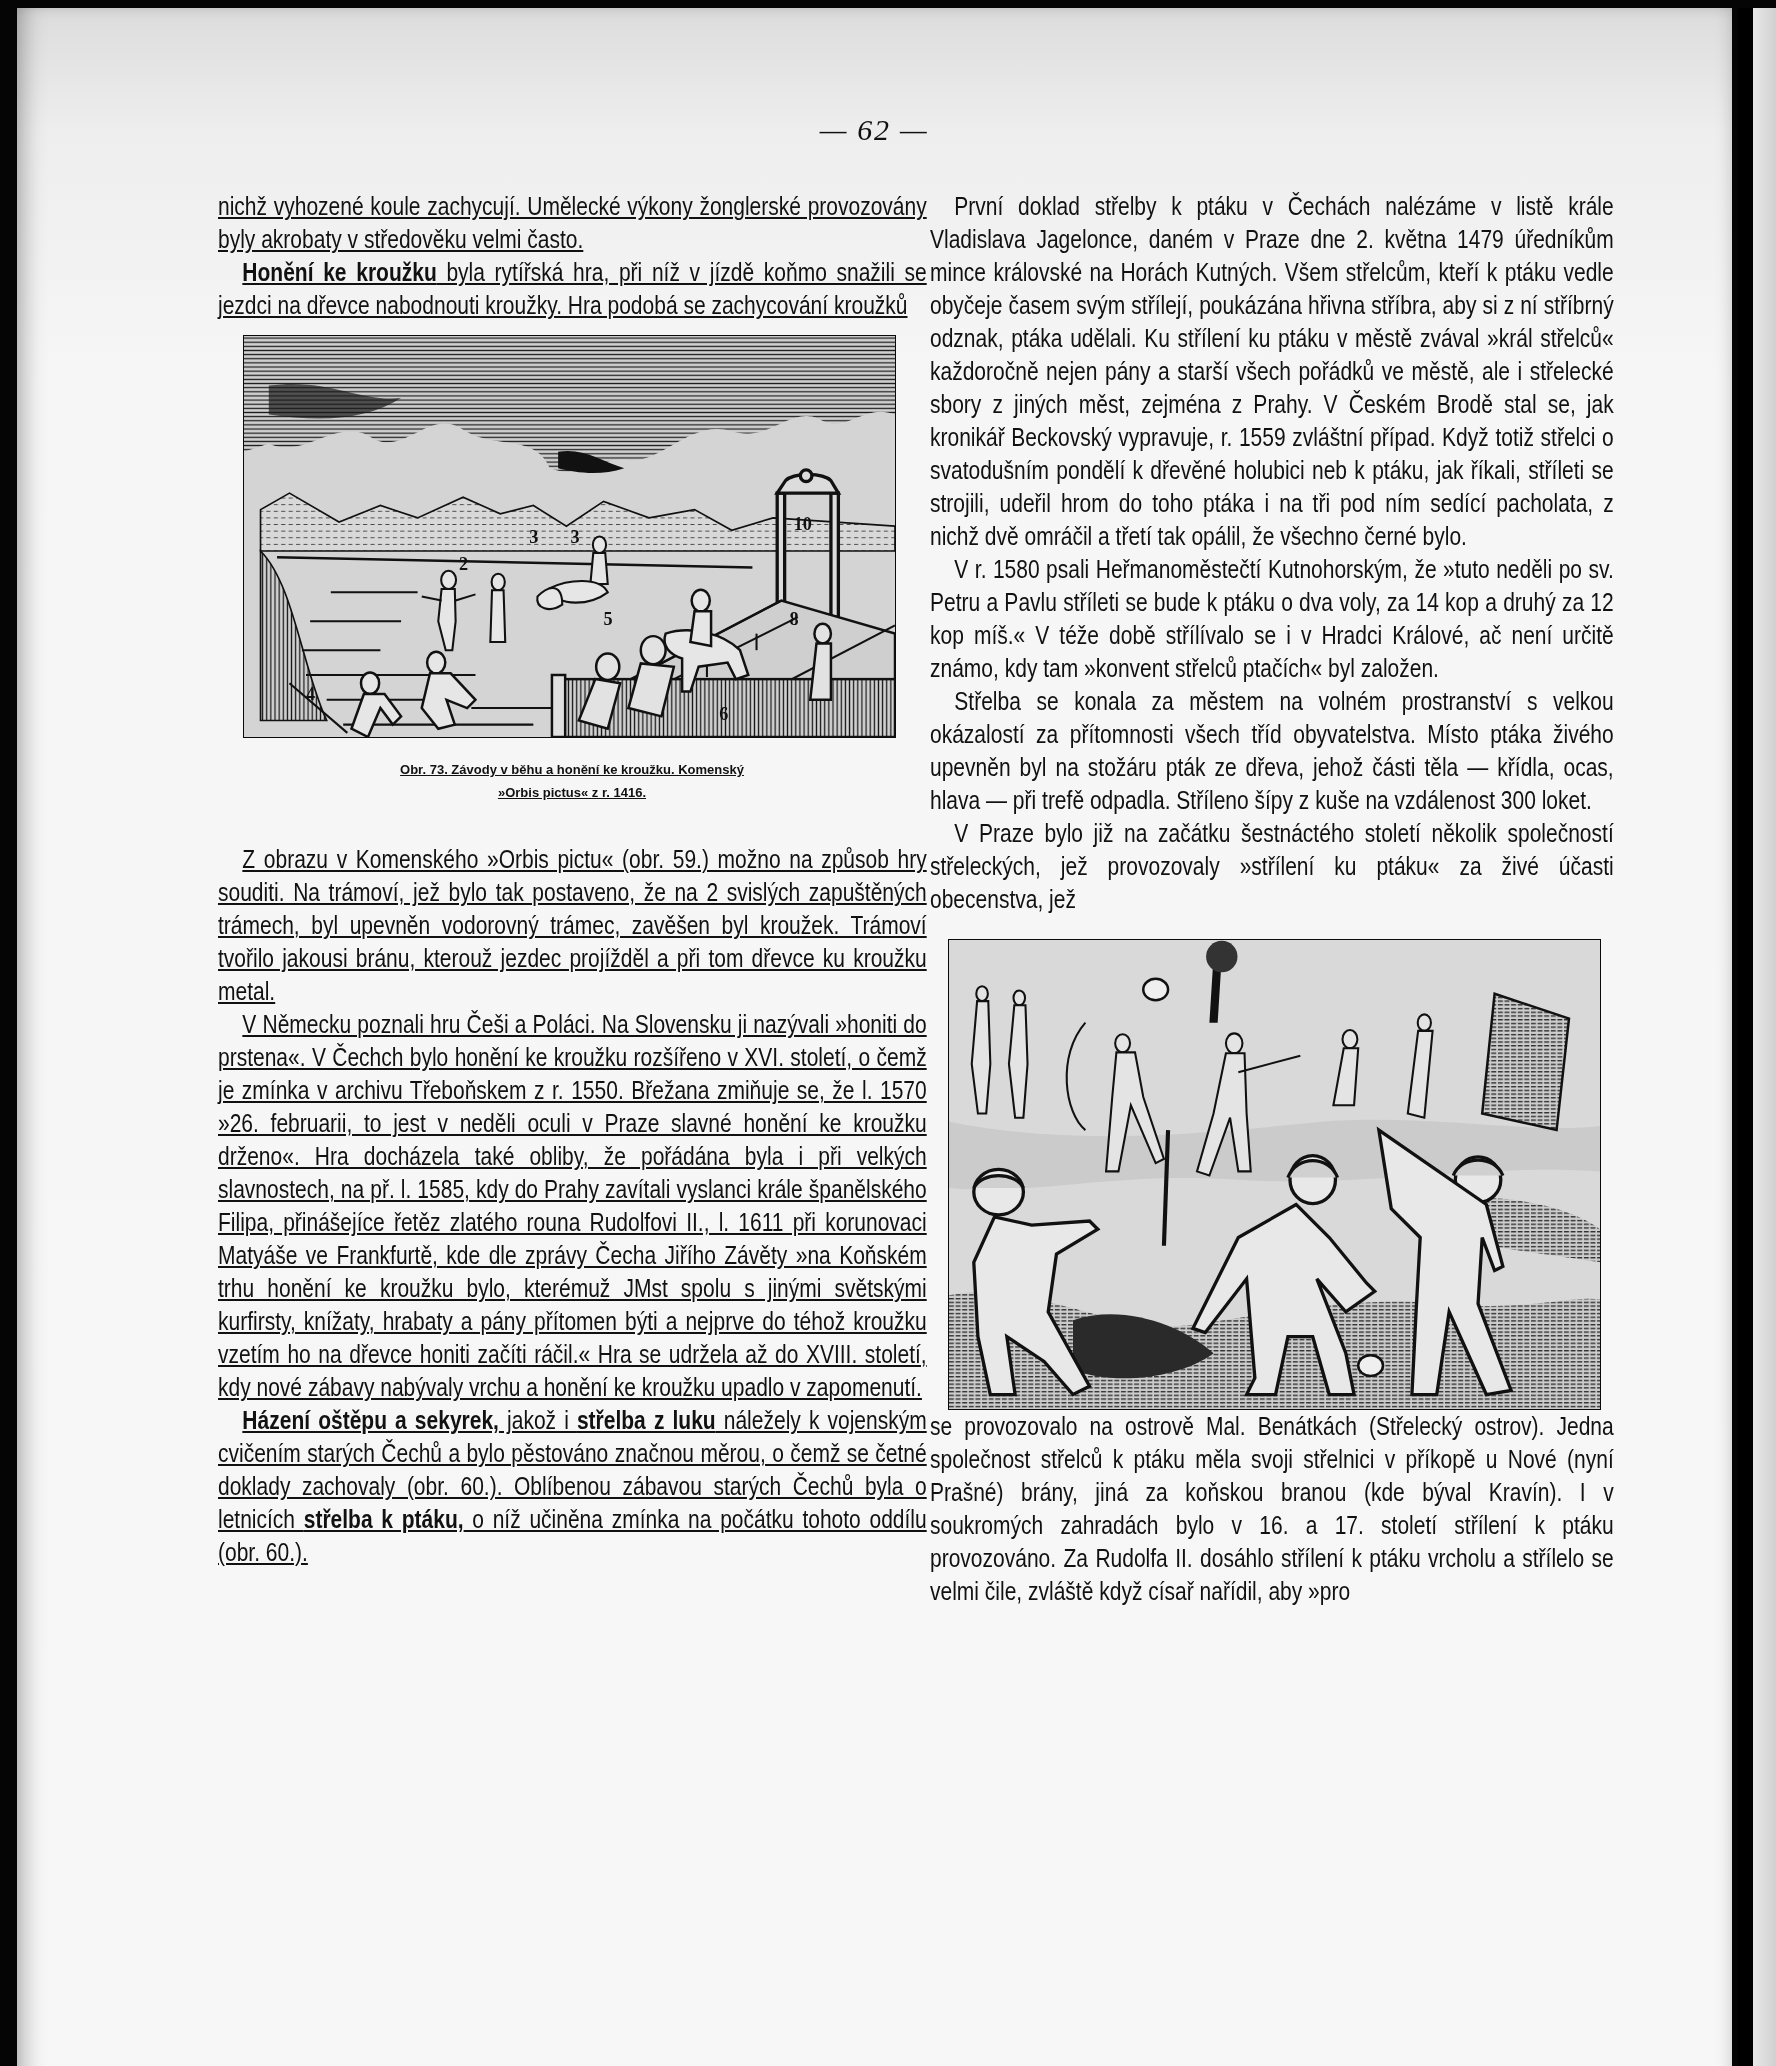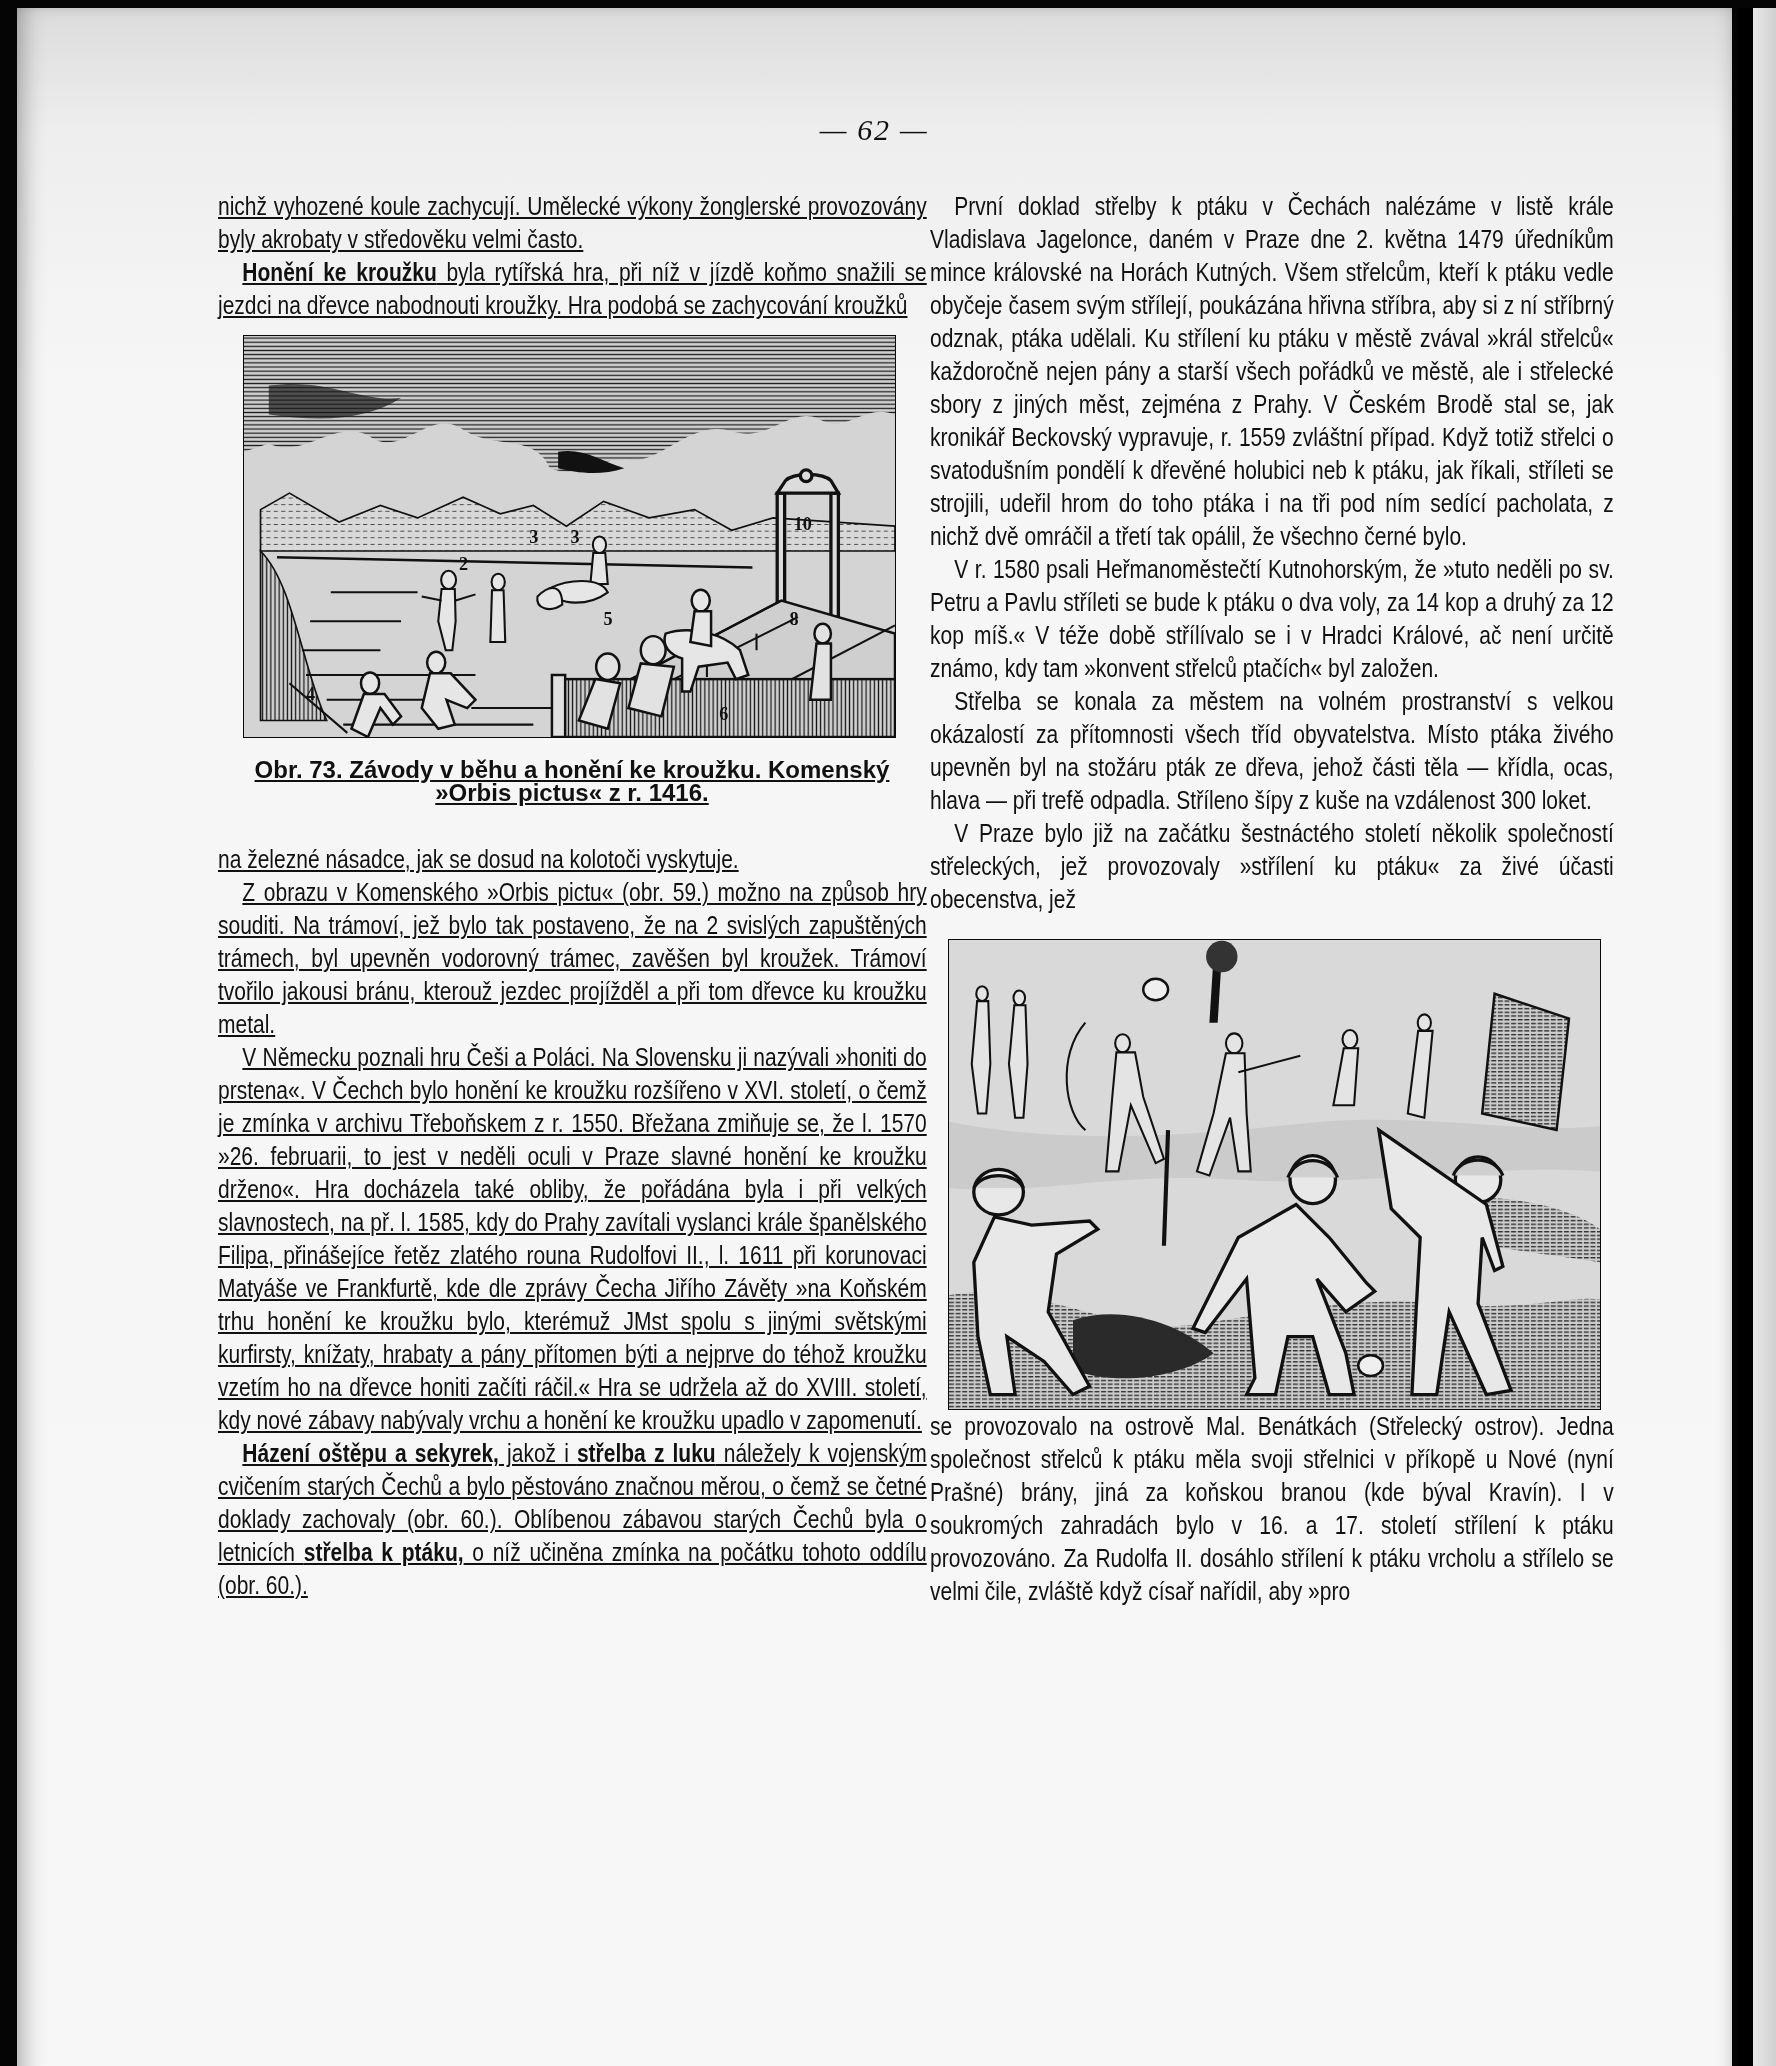--- a/index.html
+++ b/index.html
@@ -75,21 +75,21 @@
     background: #d6d6d6;
     position: relative;
     overflow: hidden;
   }
   .fig73 { margin: 12.4px 0 0 25px; width: 651px; height: 401px; }
   .fig74 { margin: 23px 0 0 18.6px; width: 651px; height: 469px; }
   .fig-img svg { display: block; width: 100%; height: 100%; }
   .caption {
     font-family: "Liberation Sans", "DejaVu Sans", sans-serif;
     font-weight: bold;
-    font-size: 24px;
+    font-size: 13px;
     line-height: 23px;
     text-align: center;
     color: #111;
   }
   .caption span { display: block; }
   .cap73 { margin: 20.7px 0 39px 0; }
   .cap74 { margin: 31px 0 60px 0; }
 </style>
 </head>
 <body>
@@ -213,23 +213,20 @@
           </g>
           <line x1="110" y1="840" x2="250" y2="960" stroke="#111" stroke-width="5"></line>
         </svg>
       </div>
       <figcaption class="caption cap73">
         <span>Obr. 73. Závody v běhu a honění ke kroužku. Komenský</span>
         <span>»Orbis pictus« z r. 1416.</span>
       </figcaption>
     </figure>
 
-    <p class="cont">
-        <span class="narrow">na železné násadce, jak se dosud na kolotoči vyskytuje.</span>
-      </p>
     <p>
         <span class="narrow">Z obrazu v Komenského »Orbis pictu« (obr. 59.) možno na způsob hry souditi. Na trámoví, jež bylo tak postaveno, že na 2 svislých zapuštěných trámech, byl upevněn vodorovný trámec, zavěšen byl kroužek. Trámoví tvořilo jakousi bránu, kterouž jezdec projížděl a při tom dřevce ku kroužku metal.</span>
       </p>
     <p>
         <span class="narrow">V Německu poznali hru Češi a Poláci. Na Slovensku ji nazývali »honiti do prstena«. V Čechch bylo honění ke kroužku rozšířeno v XVI. století, o čemž je zmínka v archivu Třeboňskem z r. 1550. Břežana zmiňuje se, že l. 1570 »26. februarii, to jest v neděli oculi v Praze slavné honění ke kroužku drženo«. Hra docházela také obliby, že pořádána byla i při velkých slavnostech, na př. l. 1585, kdy do Prahy zavítali vyslanci krále španělského Filipa, přinášejíce řetěz zlatého rouna Rudolfovi II., l. 1611 při korunovaci Matyáše ve Frankfurtě, kde dle zprávy Čecha Jiřího Závěty »na Koňském trhu honění ke kroužku bylo, kterémuž JMst spolu s jinými světskými kurfirsty, knížaty, hrabaty a pány přítomen býti a nejprve do téhož kroužku vzetím ho na dřevce honiti začíti ráčil.« Hra se udržela až do XVIII. století, kdy nové zábavy nabývaly vrchu a honění ke kroužku upadlo v zapomenutí.</span>
       </p>
     <p>
         <span class="narrow"><span class="b">Házení oštěpu a sekyrek,</span><span> jakož i </span><span class="b">střelba z luku</span><span> náležely k vojenským cvičením starých Čechů a bylo pěstováno značnou měrou, o čemž se četné doklady zachovaly (obr. 60.). Oblíbenou zábavou starých Čechů byla o letnicích </span><span class="b">střelba k ptáku,</span><span> o níž učiněna zmínka na počátku tohoto oddílu (obr. 60.).</span></span>
       </p>
   </div>

